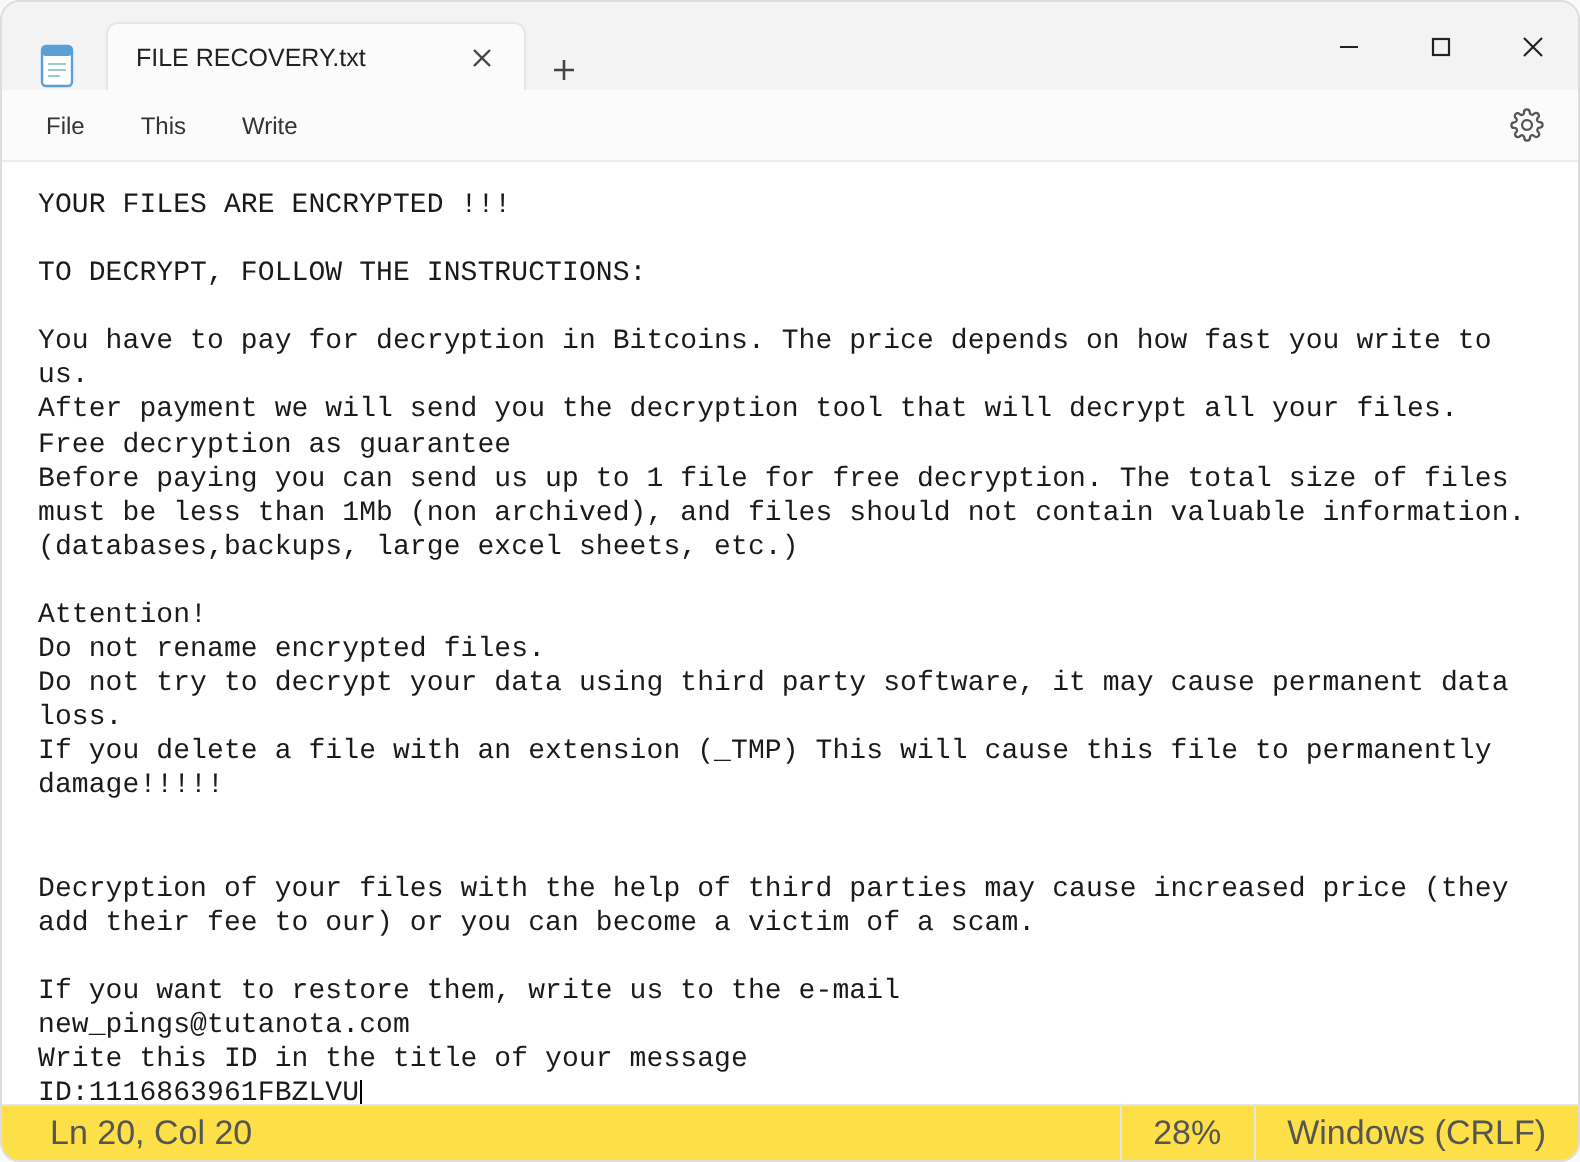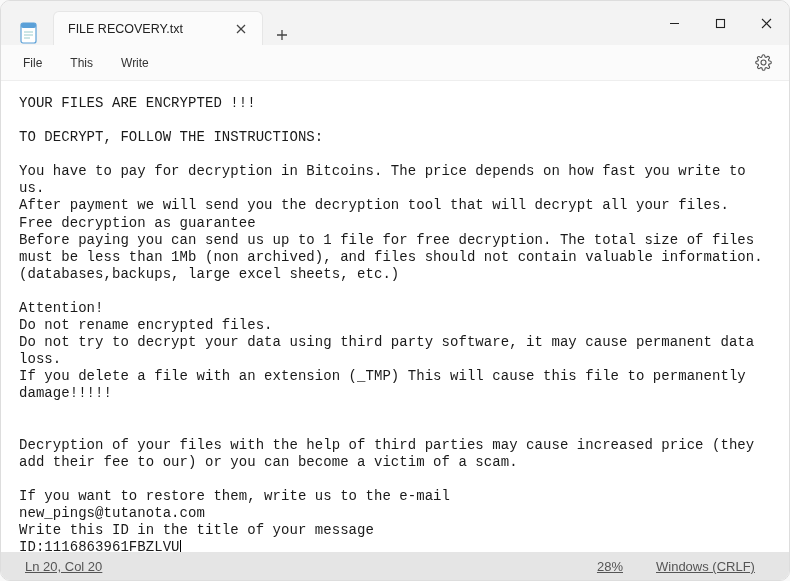--- a/index.html
+++ b/index.html
@@ -115,25 +115,24 @@
       width: 1px;
       height: 15px;
       background: #000;
       vertical-align: text-bottom;
       margin-left: 0px;
     }
     .statusbar {
       height: 28px;
       display: flex;
       align-items: center;
-      background: #e5e5e5;
-      font-size: 13px;
+      background: #fde047;
+      font-size: 17px;
       color: #555;
       border-top: 1px solid #e5e5e5;
-      text-decoration: underline;
     }
     .status-seg {
       padding: 0 16px;
       height: 100%;
       display: flex;
       align-items: center;
       border-left: 1px solid #e5e5e5;
     }
     .status-seg:first-child { border-left: none; }
     .status-pad { flex: 1; }

